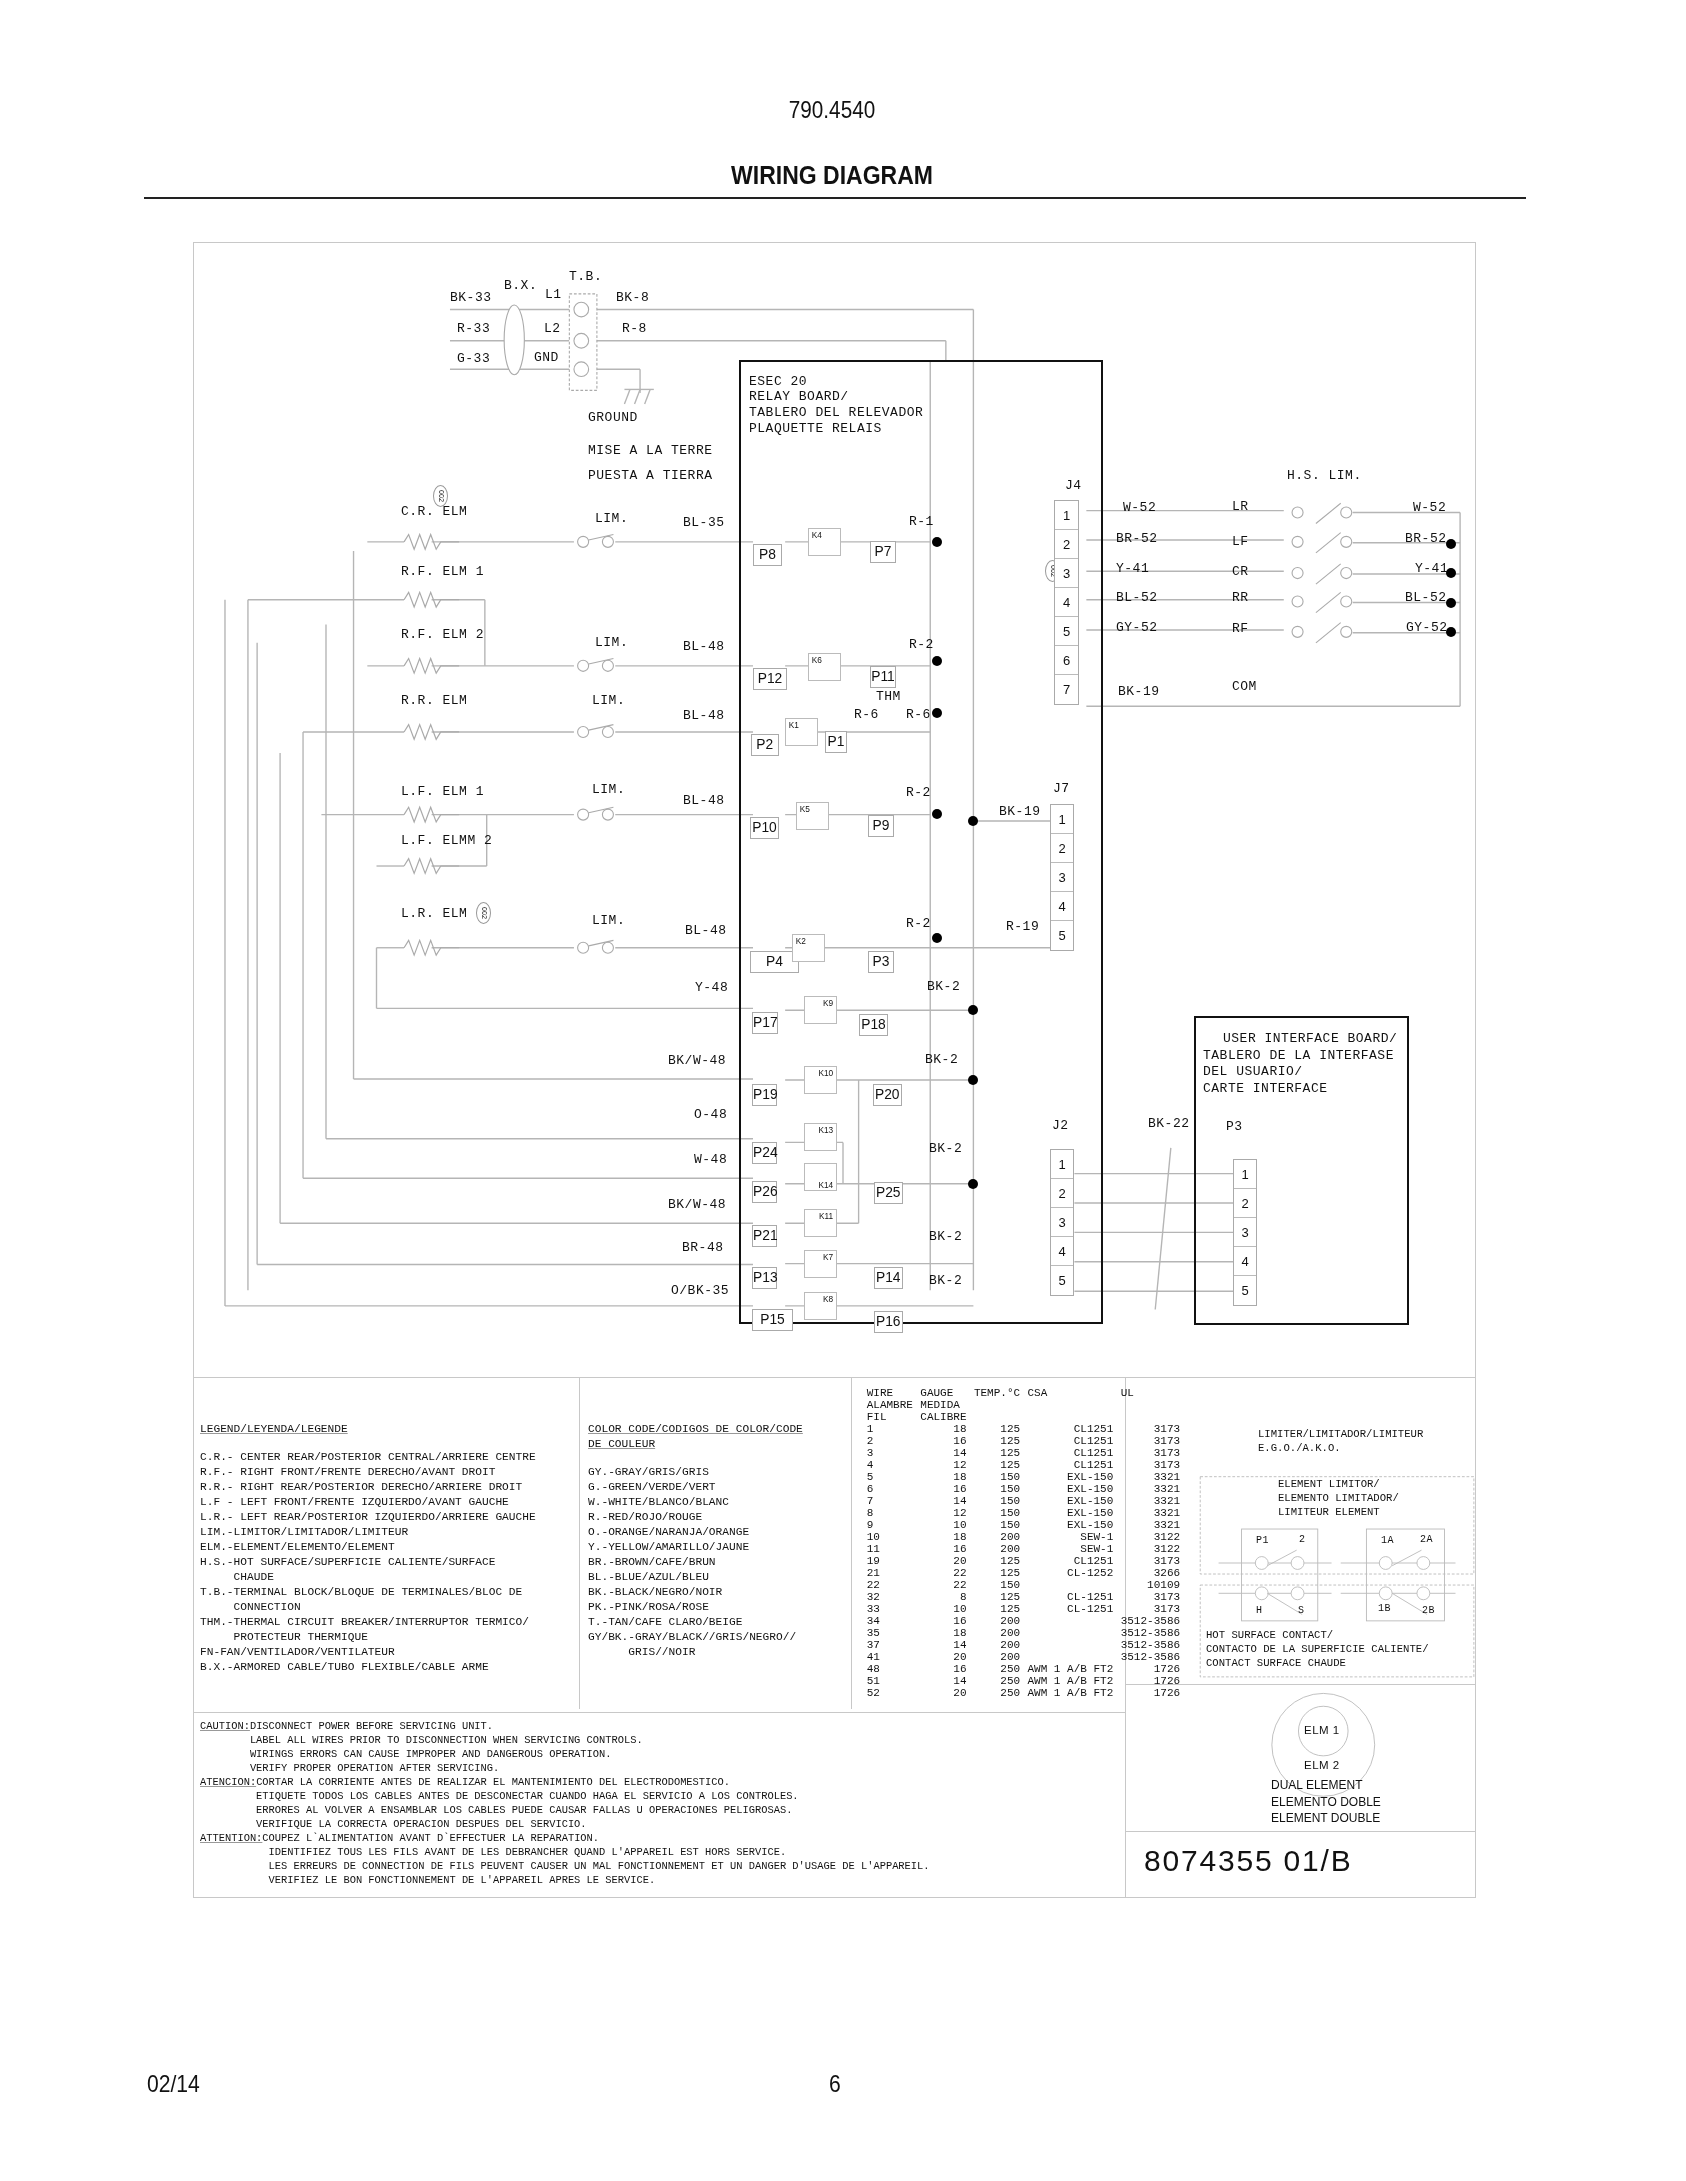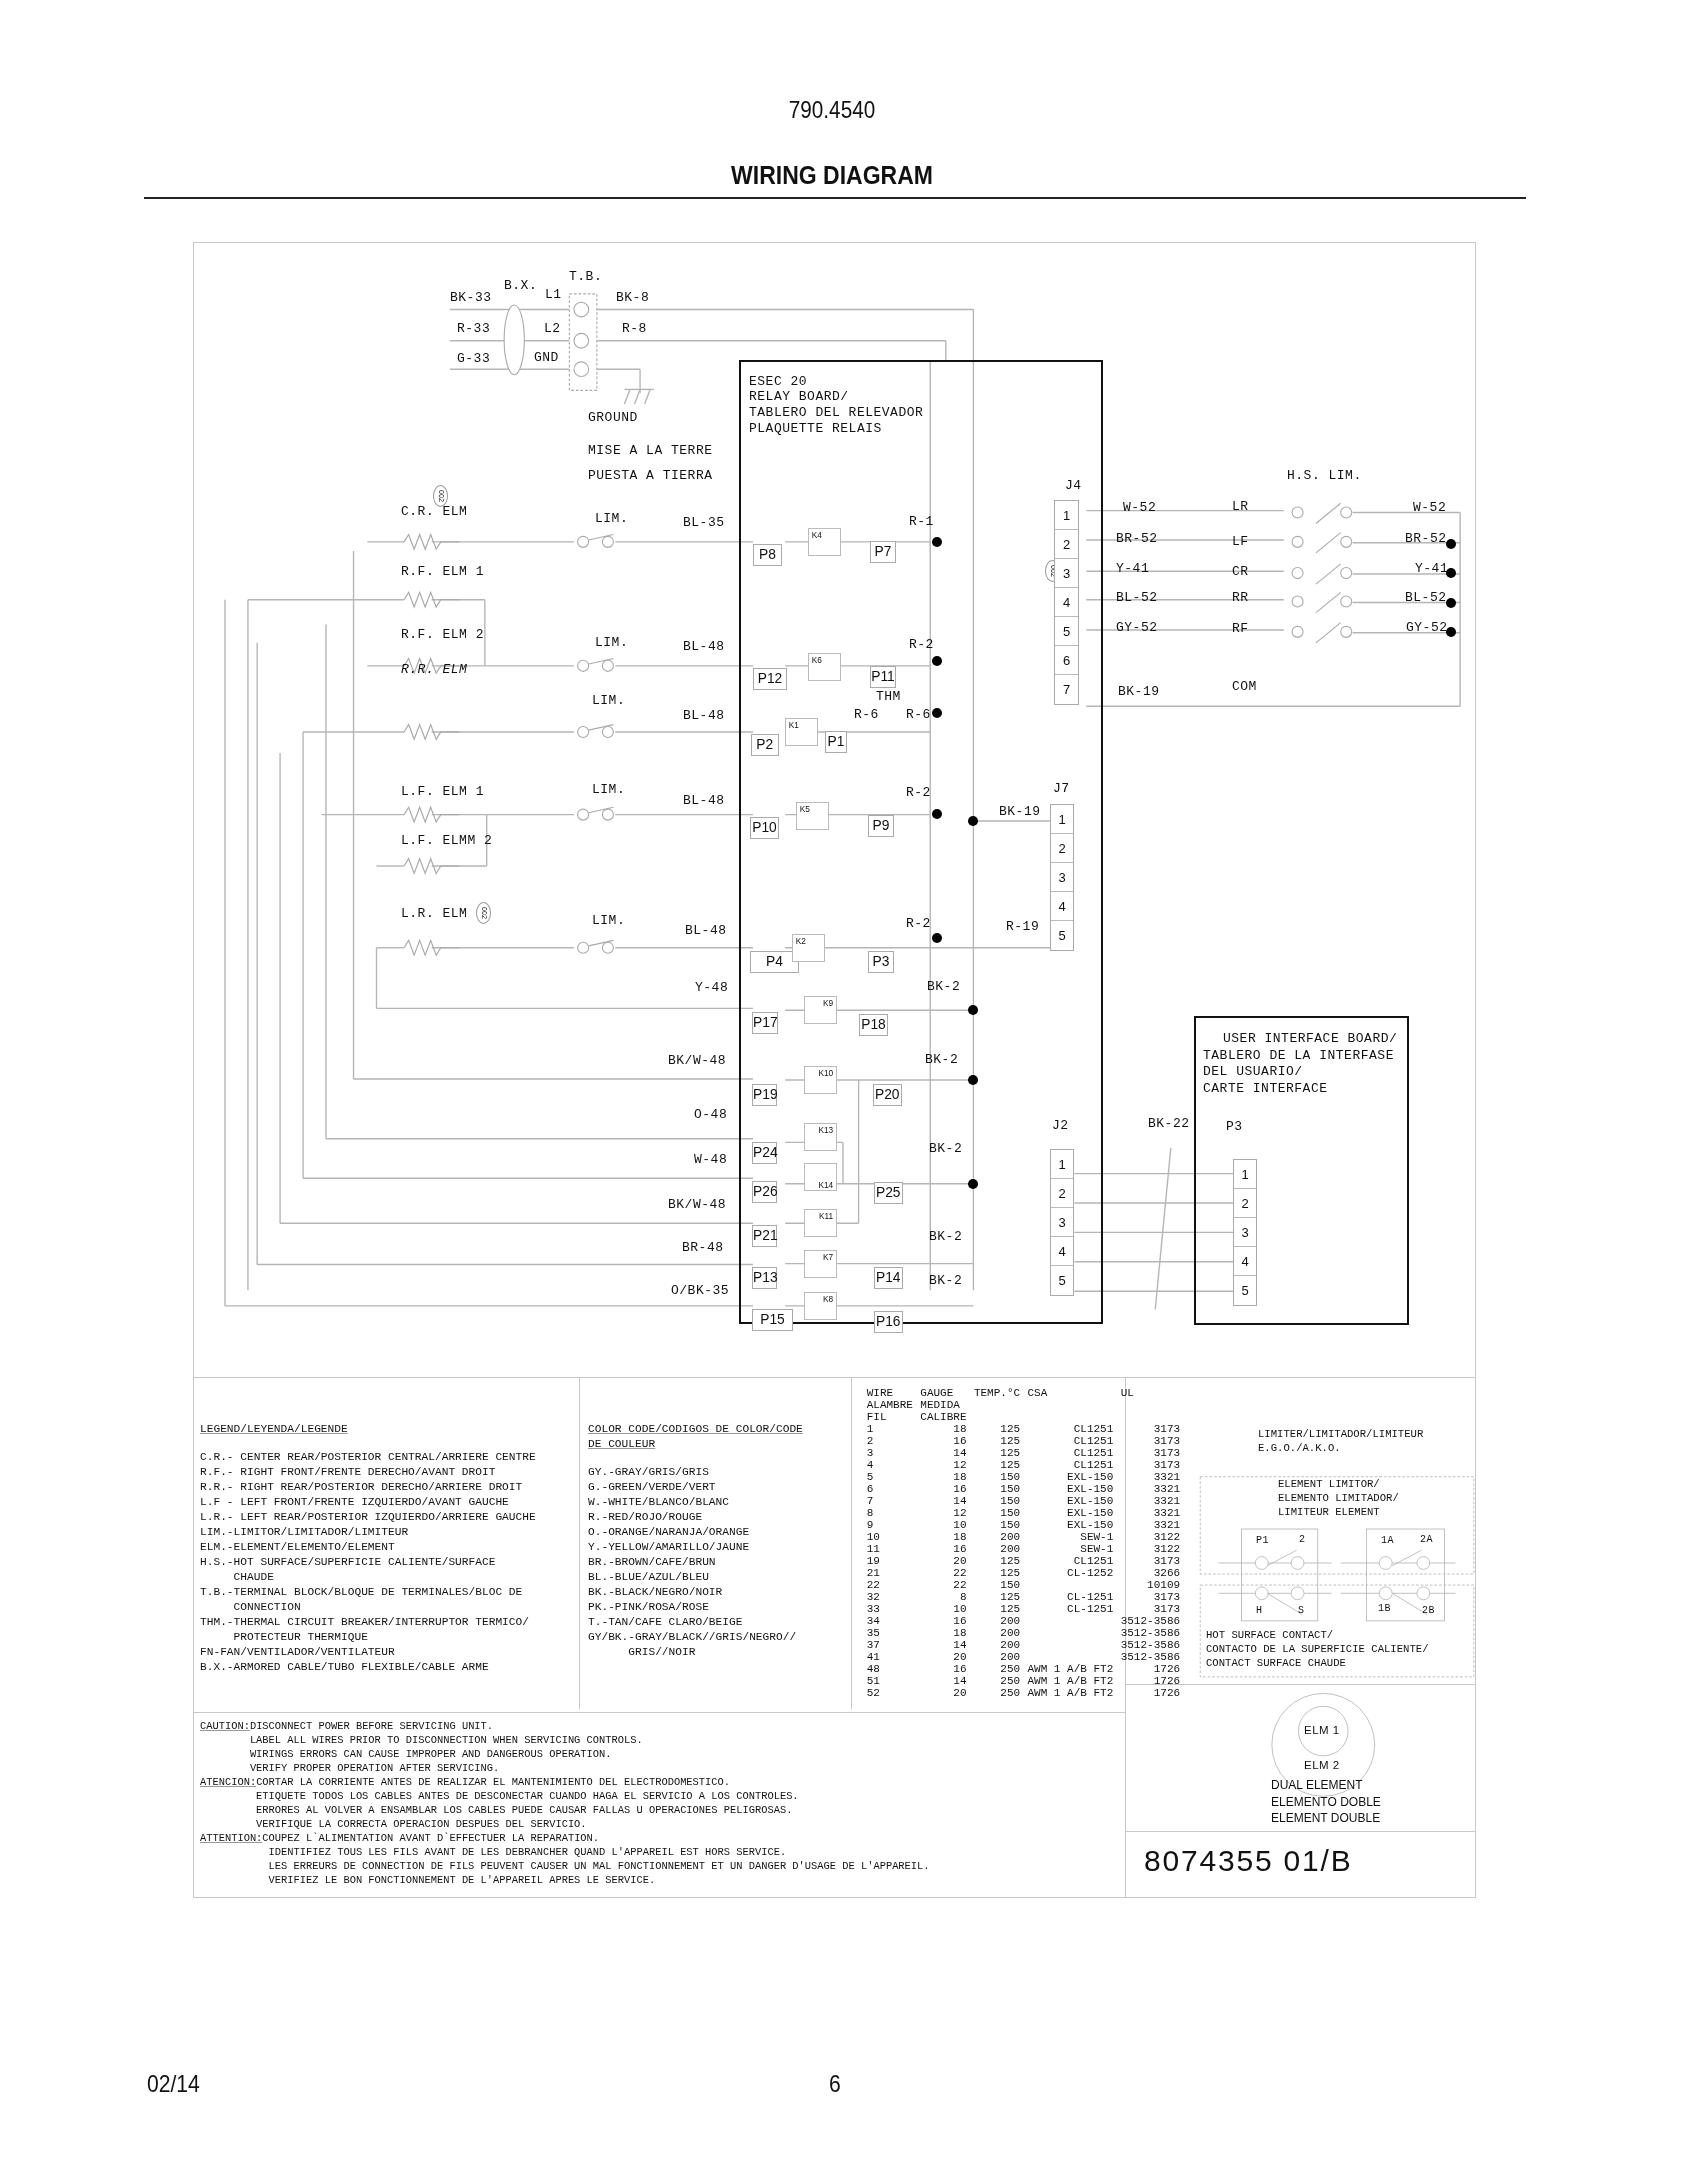--- a/index.html
+++ b/index.html
@@ -241,21 +241,21 @@
 
 <div class="board" style="left:739px;top:360px;width:364px;height:964px;"></div>
 <div class="lbl" style="left:749px;top:374px;">ESEC 20</div>
 <div class="lbl" style="left:749px;top:389px;">RELAY BOARD/</div>
 <div class="lbl" style="left:749px;top:405px;">TABLERO DEL RELEVADOR</div>
 <div class="lbl" style="left:749px;top:421px;">PLAQUETTE RELAIS</div>
 
 <div class="lbl" style="left:401px;top:504px;">C.R. ELM</div>
 <div class="lbl" style="left:401px;top:564px;">R.F. ELM 1</div>
 <div class="lbl" style="left:401px;top:627px;">R.F. ELM 2</div>
-<div class="lbl" style="left:401px;top:662px;font-style:italic;">R.R. ELM</div>
+<div class="lbl" style="left:401px;top:693px;">R.R. ELM</div>
 <div class="lbl" style="left:401px;top:784px;">L.F. ELM 1</div>
 <div class="lbl" style="left:401px;top:833px;">L.F. ELMM 2</div>
 <div class="lbl" style="left:401px;top:906px;">L.R. ELM</div>
 <div class="badge" style="left:433px;top:485px;">002</div>
 <div class="badge" style="left:476px;top:902px;">002</div>
 <div class="badge" style="left:1045px;top:560px;">002</div>
 
 <div class="lbl" style="left:595px;top:511px;">LIM.</div>
 <div class="lbl" style="left:595px;top:635px;">LIM.</div>
 <div class="lbl" style="left:592px;top:693px;">LIM.</div>

